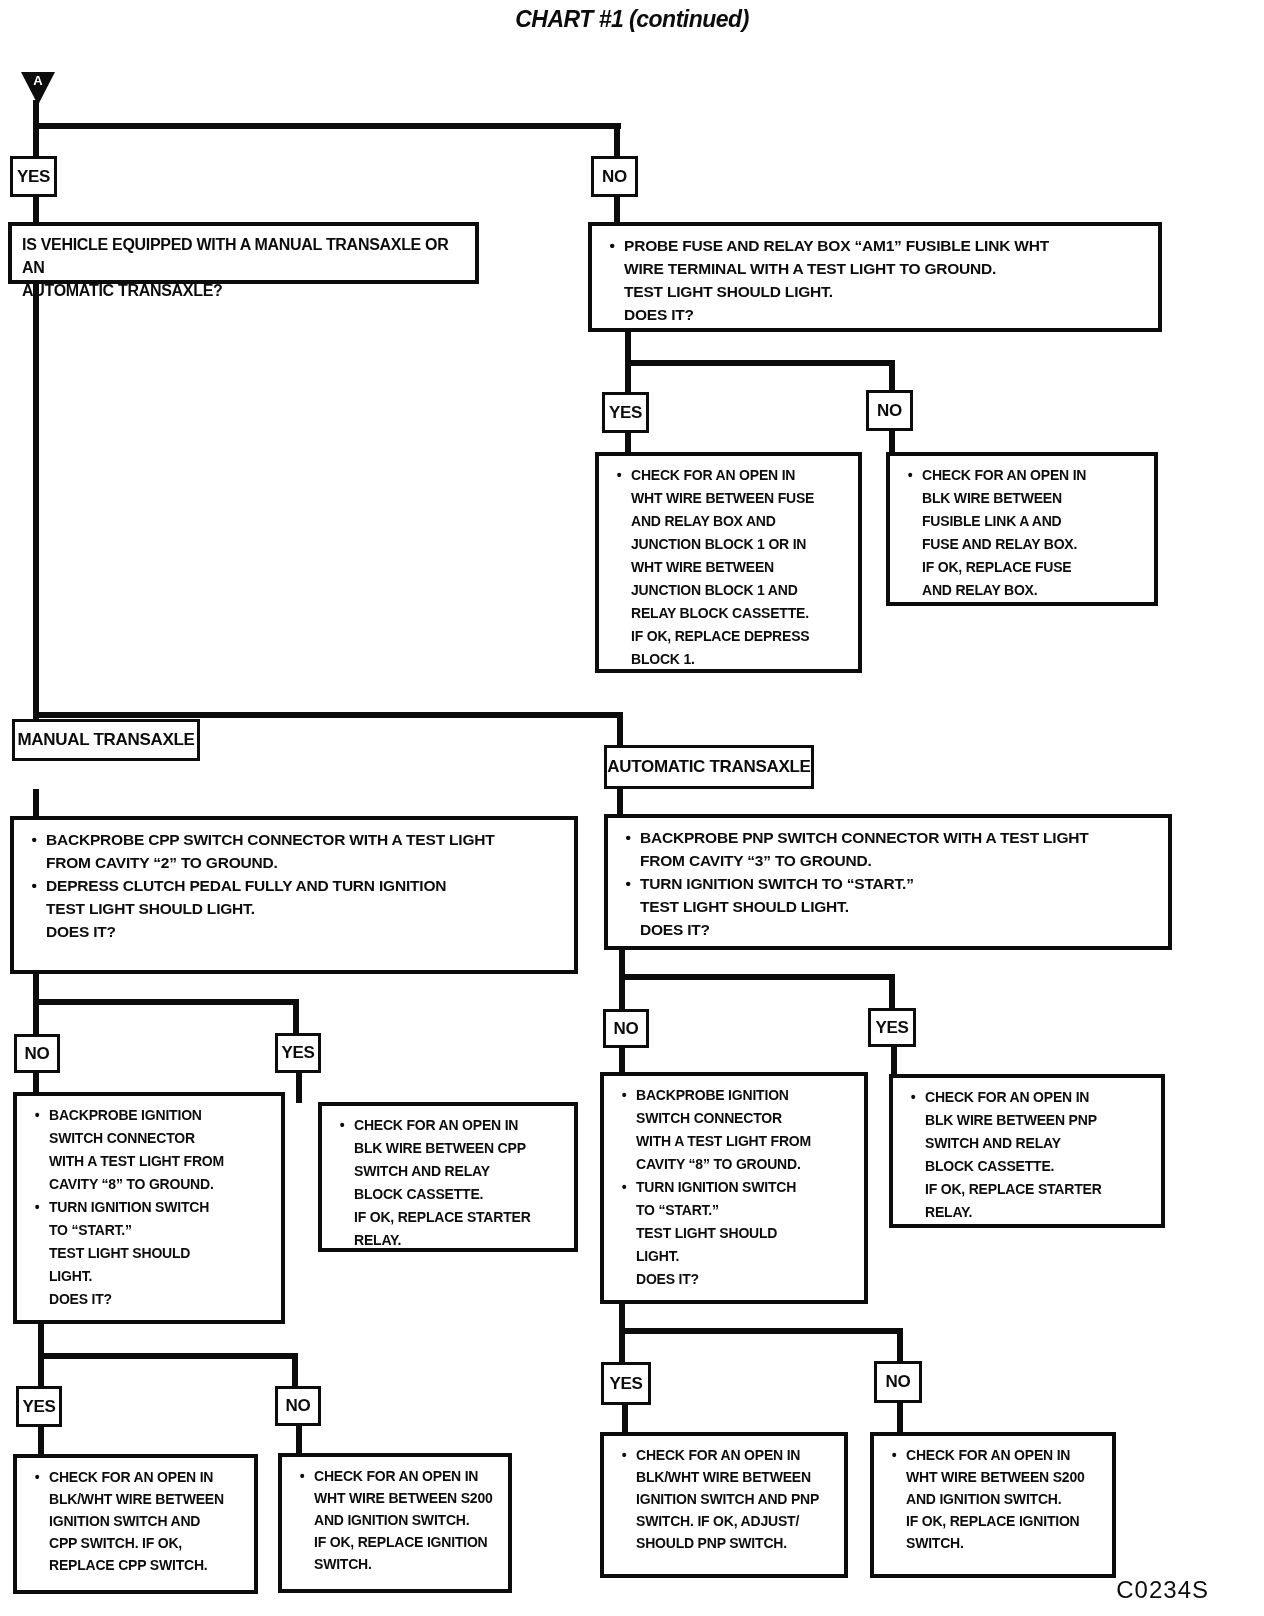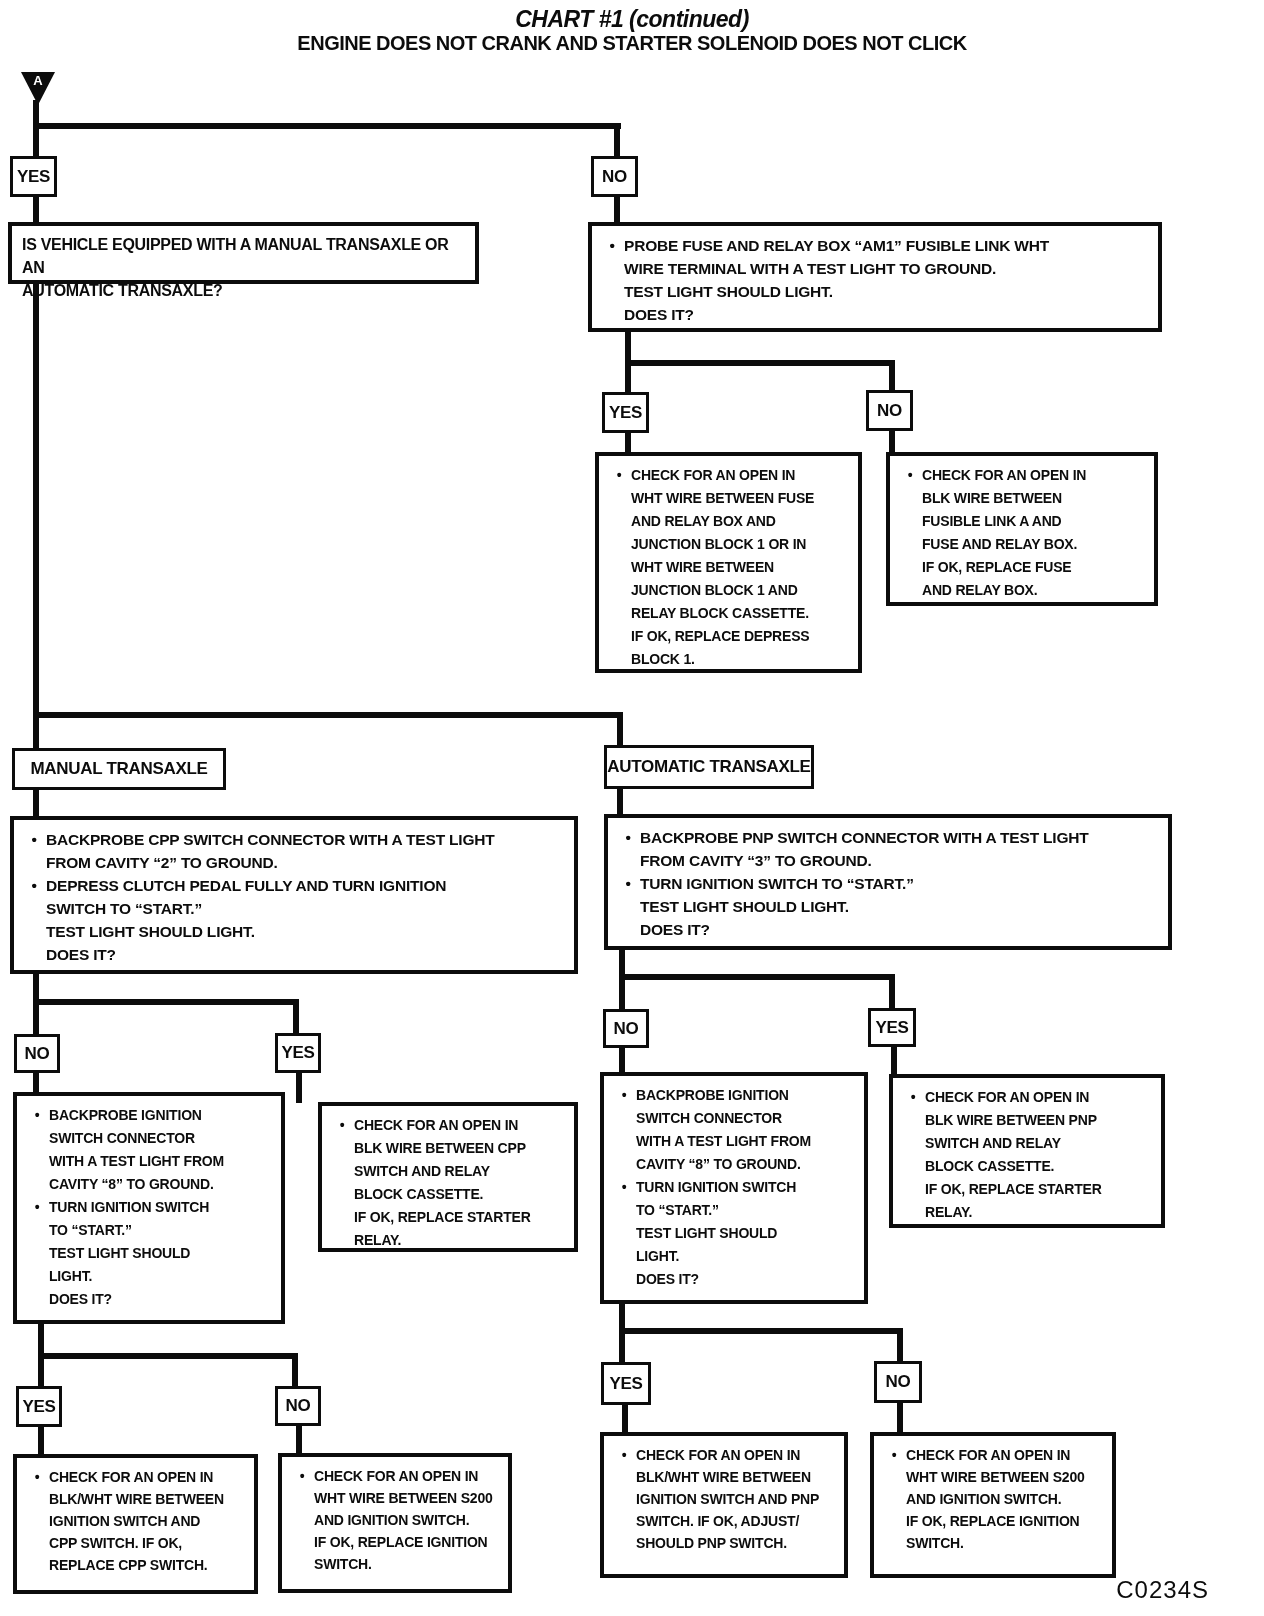--- a/index.html
+++ b/index.html
@@ -28,21 +28,20 @@
   .figcode{position:absolute;right:55px;top:1576px;font-size:24px;font-weight:normal;
            letter-spacing:1px;}
   .tri{position:absolute;left:20px;top:71px;}
 </style>
 </head>
 <body>
 
 <div class="canvas">
 
   <div class="title1">CHART #1 (continued)</div>
-  <div class="title2">ENGINE DOES NOT CRANK AND STARTER SOLENOID DOES NOT CLICK</div>
 
   <svg class="tri" width="36" height="36" viewBox="0 0 36 36">
     <polygon points="1,1 35,1 18,34" fill="#0c0c0c"></polygon>
     <text x="18" y="14" text-anchor="middle" fill="#ffffff" font-size="13" font-weight="bold" font-family="Liberation Sans, sans-serif">A</text>
   </svg>
 
   <div class="vl" style="left:33px;top:100px;height:28px"></div>
   <div class="hl" style="left:33px;top:123px;width:588px"></div>
   <div class="vl" style="left:33px;top:123px;height:35px"></div>
   <div class="vl" style="left:33px;top:195px;height:30px"></div>
@@ -182,21 +181,21 @@
       <div class="li">
         <span class="dot"></span>
         <span class="txt">IF OK, REPLACE FUSE</span>
       </div>
       <div class="li">
         <span class="dot"></span>
         <span class="txt">AND RELAY BOX.</span>
       </div>
     </div>
 
-  <div class="tag" style="left:12px;top:748px;width:214px;height:42px">
+  <div class="tag" style="left:12px;top:719px;width:188px;height:42px">
       <span>MANUAL TRANSAXLE</span>
     </div>
   <div class="tag" style="left:604px;top:745px;width:210px;height:44px">
       <span>AUTOMATIC TRANSAXLE</span>
     </div>
 
   <div class="node b wide" style="left:10px;top:816px;width:568px;height:158px">
       <div class="li">
         <span class="dot">•</span>
         <span class="txt">BACKPROBE CPP SWITCH CONNECTOR WITH A TEST LIGHT</span>
@@ -204,24 +203,20 @@
       <div class="li">
         <span class="dot"></span>
         <span class="txt">FROM CAVITY “2” TO GROUND.</span>
       </div>
       <div class="li">
         <span class="dot">•</span>
         <span class="txt">DEPRESS CLUTCH PEDAL FULLY AND TURN IGNITION</span>
       </div>
       <div class="li">
         <span class="dot"></span>
-        <span class="txt">SWITCH TO “START.”</span>
-      </div>
-      <div class="li">
-        <span class="dot"></span>
         <span class="txt">TEST LIGHT SHOULD LIGHT.</span>
       </div>
       <div class="li">
         <span class="dot"></span>
         <span class="txt">DOES IT?</span>
       </div>
     </div>
   <div class="node b wide" style="left:604px;top:814px;width:568px;height:136px">
       <div class="li">
         <span class="dot">•</span>

